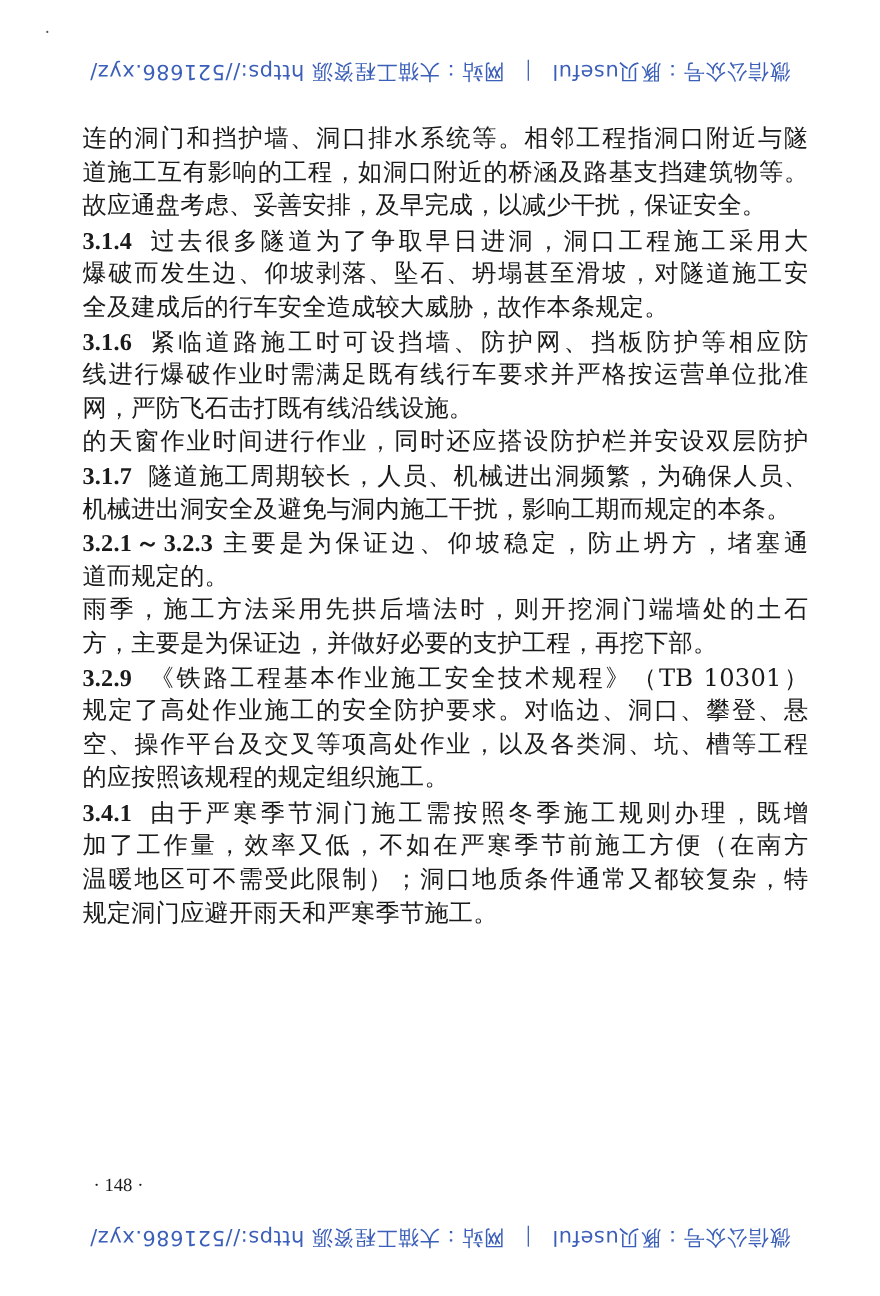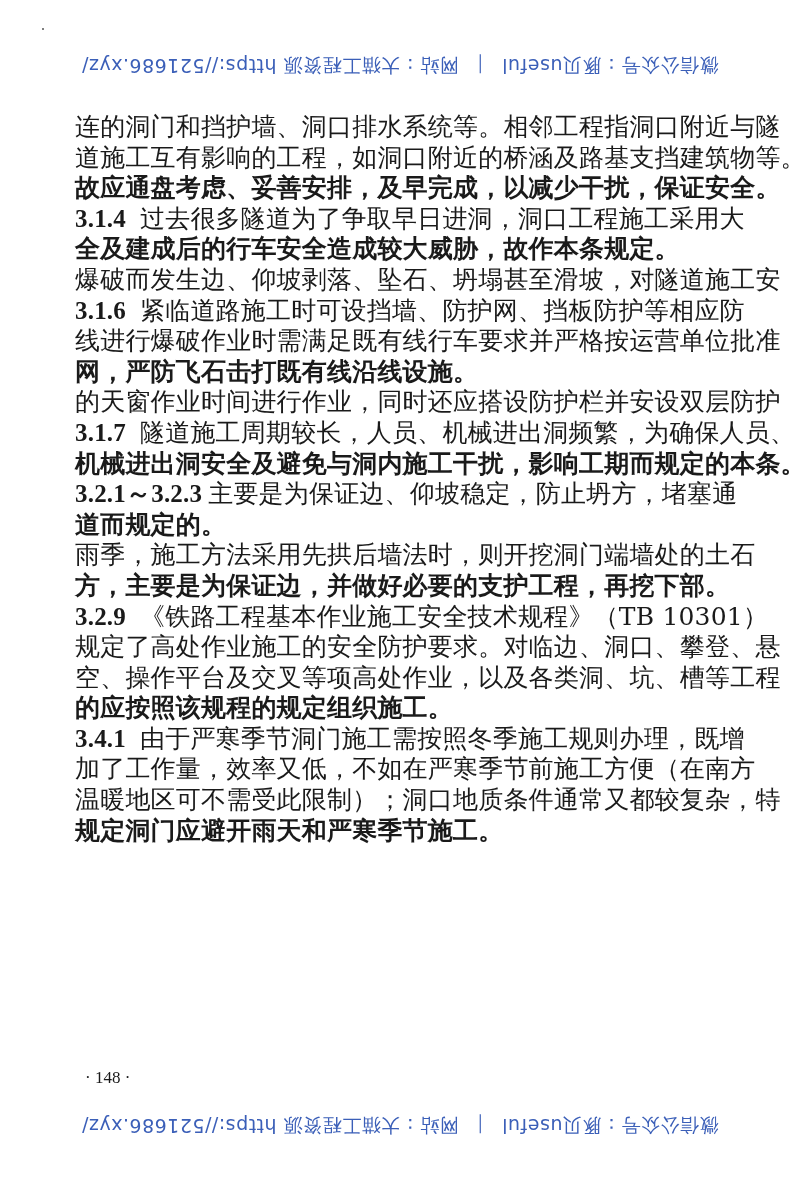--- a/index.html
+++ b/index.html
@@ -24,29 +24,29 @@
     }
     .wm-top { top: 52px; }
     .wm-bottom { top: 1112px; }
     .wm-sep { margin: 0 12px; }
     .page {
       position: absolute;
       left: 75px; top: 112px;
       width: 660px;
     }
     .line {
-      font-size: 25px;
+      font-size: 22px;
       line-height: 30.6px;
       height: 30.6px;
       white-space: nowrap;
       letter-spacing: 0.2px;
       text-align: justify;
       text-align-last: justify;
     }
-    .line.last { text-align-last: left; font-weight: bold; }
+    .line.last { text-align-last: left; }
     .secnum {
       font-weight: bold;
       font-family: "Liberation Serif", "DejaVu Serif", serif;
       margin-right: 14px;
       margin-top: 42px;
     }
     .para { margin: 0; }
     .page-number {
       position: absolute;
       left: 85px; top: 1068px;
@@ -70,22 +70,22 @@
 <div class="page">
 
   <div class="para">
     <div class="line">连的洞门和挡护墙、洞口排水系统等。相邻工程指洞口附近与隧</div>
     <div class="line">道施工互有影响的工程，如洞口附近的桥涵及路基支挡建筑物等。</div>
     <div class="line last">故应通盘考虑、妥善安排，及早完成，以减少干扰，保证安全。</div>
   </div>
 
   <div class="para">
     <div class="line"><span class="secnum">3.1.4</span><span>过去很多隧道为了争取早日进洞，洞口工程施工采用大</span></div>
+    <div class="line">爆破而发生边、仰坡剥落、坠石、坍塌甚至滑坡，对隧道施工安</div>
     <div class="line last">全及建成后的行车安全造成较大威胁，故作本条规定。</div>
-    <div class="line">爆破而发生边、仰坡剥落、坠石、坍塌甚至滑坡，对隧道施工安</div>
   </div>
 
   <div class="para">
     <div class="line"><span class="secnum">3.1.6</span><span>紧临道路施工时可设挡墙、防护网、挡板防护等相应防</span></div>
     <div class="line">线进行爆破作业时需满足既有线行车要求并严格按运营单位批准</div>
     <div class="line last">网，严防飞石击打既有线沿线设施。</div>
     <div class="line">的天窗作业时间进行作业，同时还应搭设防护栏并安设双层防护</div>
   </div>
 
   <div class="para">

